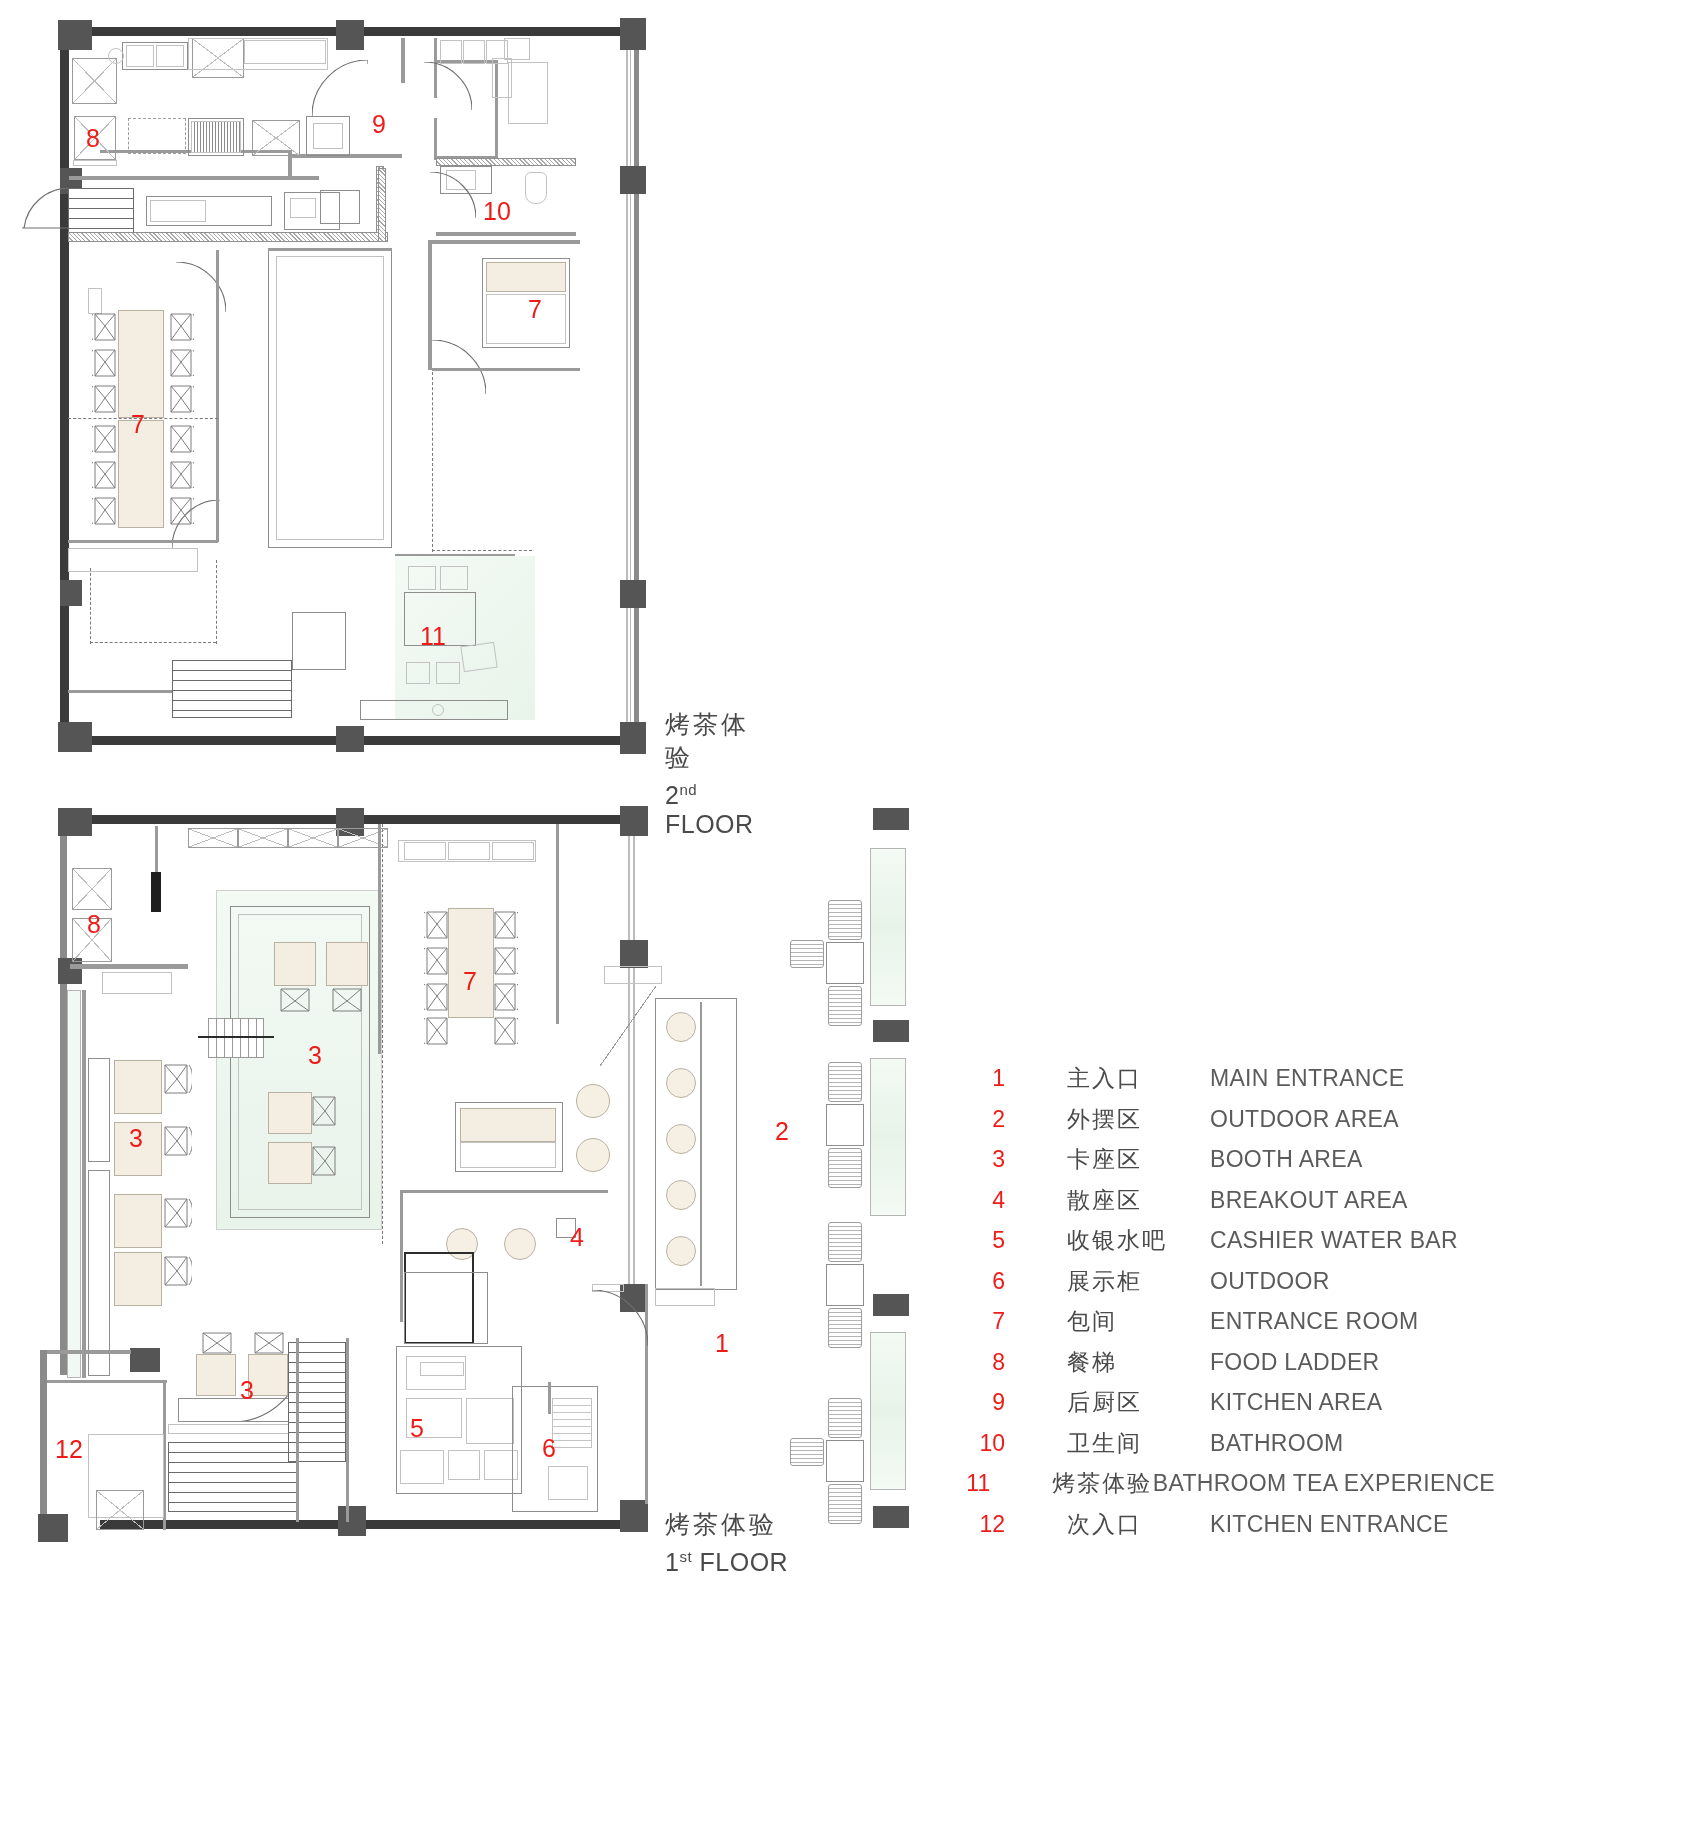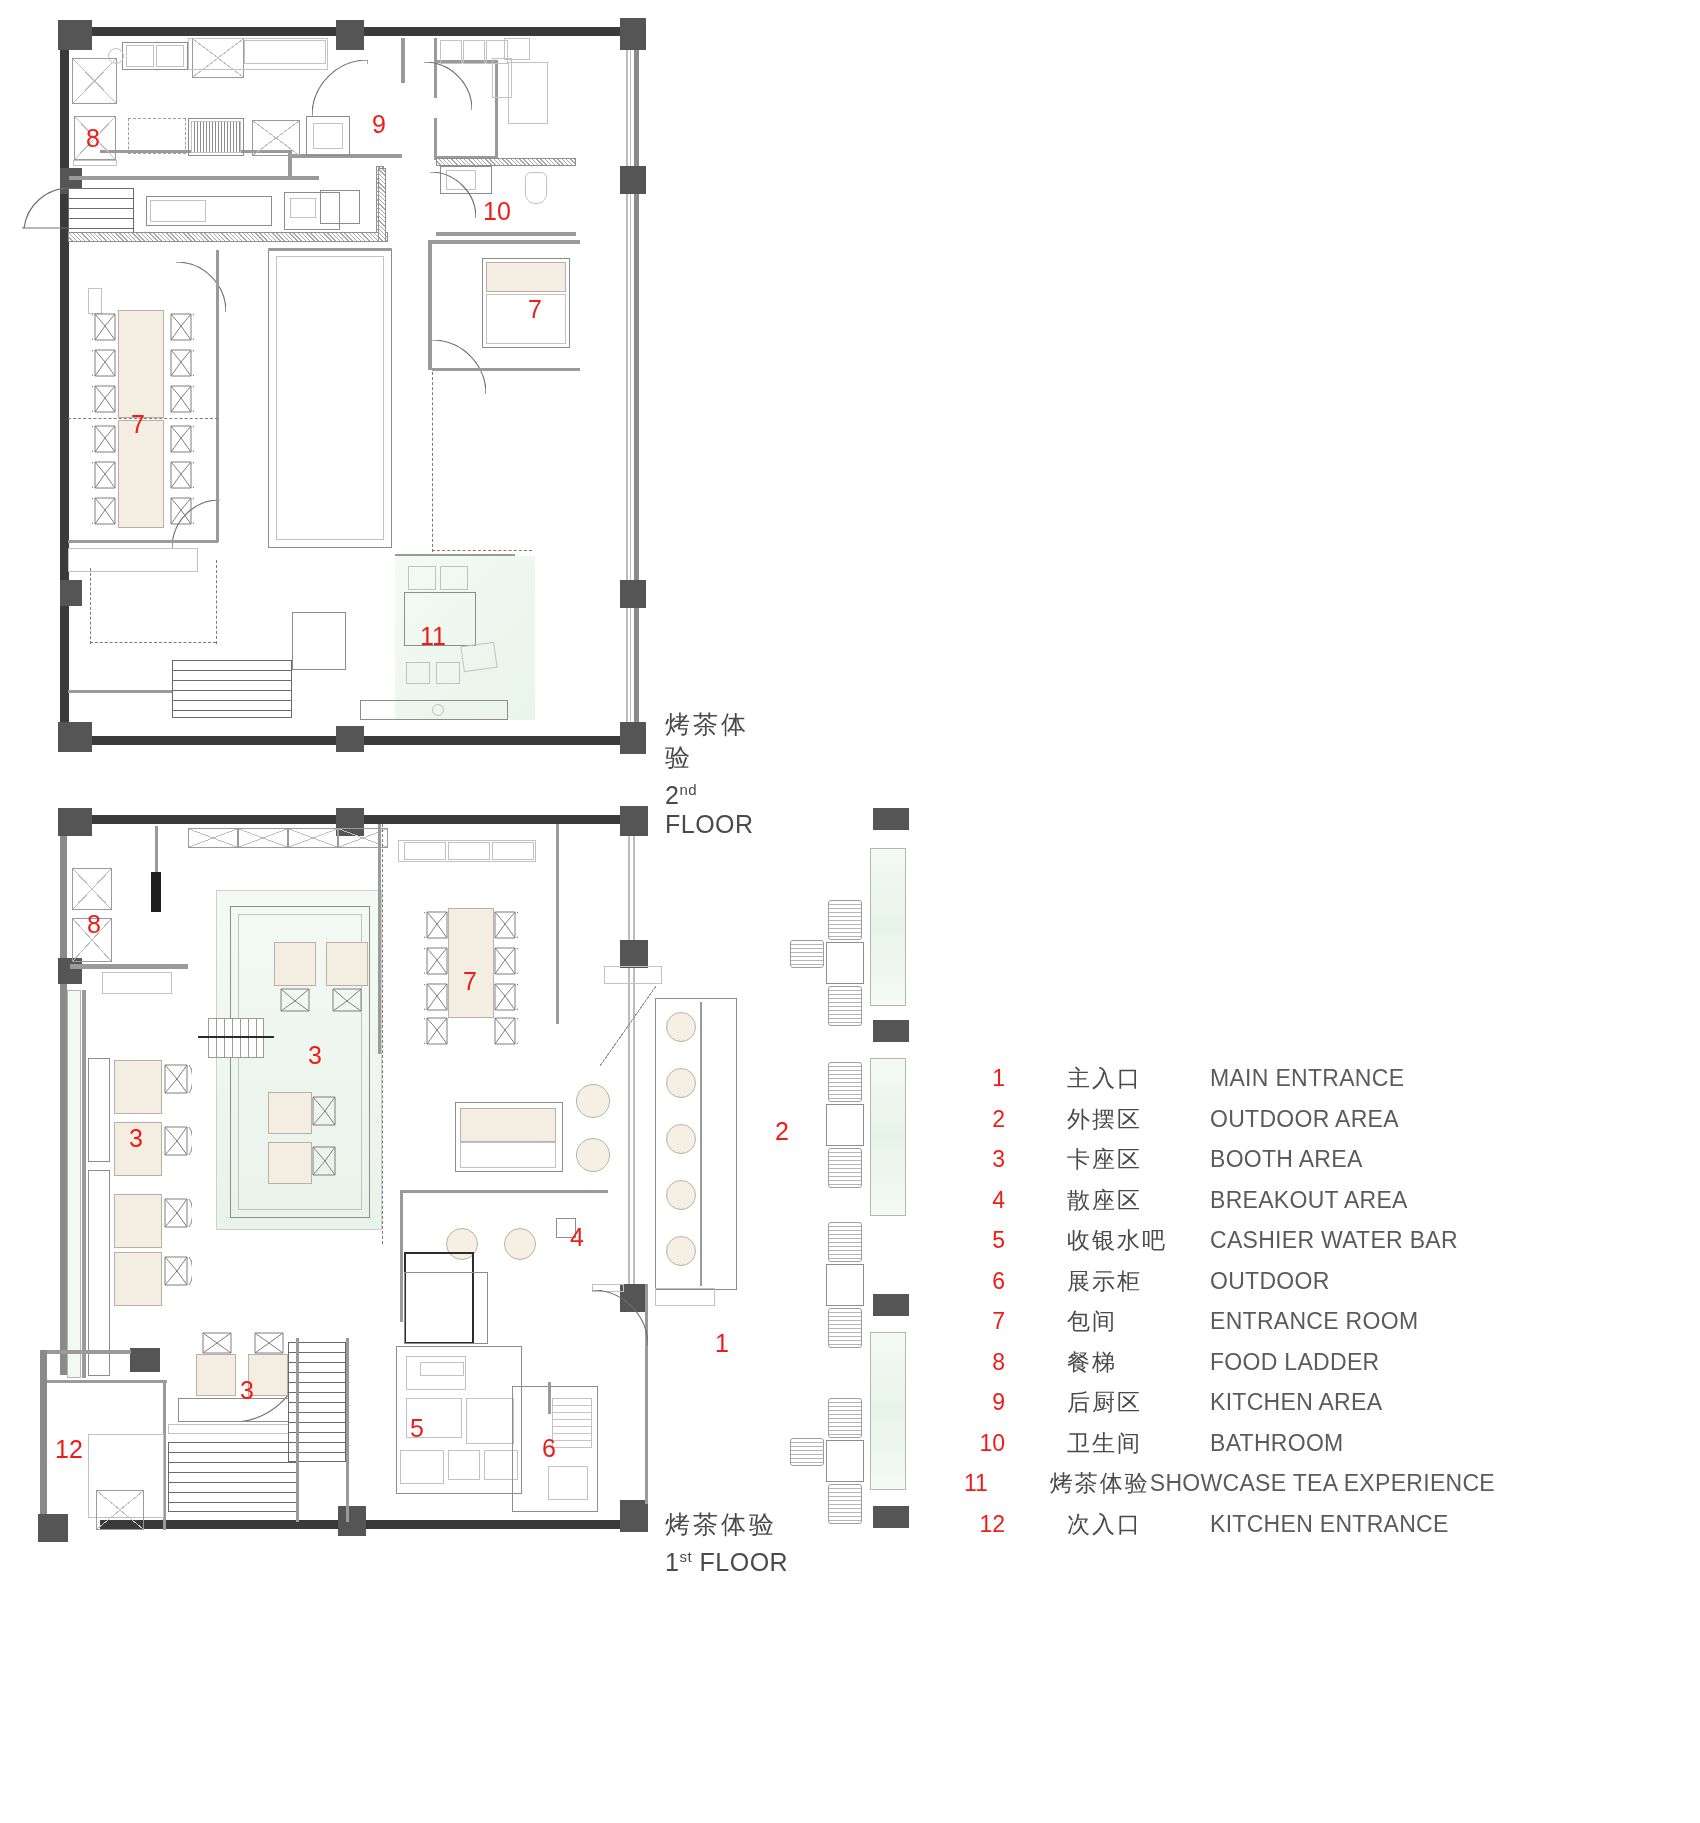--- a/index.html
+++ b/index.html
@@ -776,20 +776,20 @@
     <span class="legen">KITCHEN AREA</span>
   </div>
   <div class="legrow">
     <span class="legnum">10</span>
     <span class="legcn">卫生间</span>
     <span class="legen">BATHROOM</span>
   </div>
   <div class="legrow">
     <span class="legnum">11</span>
     <span class="legcn">烤茶体验</span>
-    <span class="legen">SHOWCASE TEA EXPERIENCE</span>
+    <span class="legen">BATHROOM TEA EXPERIENCE</span>
   </div>
   <div class="legrow">
     <span class="legnum">12</span>
     <span class="legcn">次入口</span>
     <span class="legen">KITCHEN ENTRANCE</span>
   </div>
 </div>
 
 </body></html>

